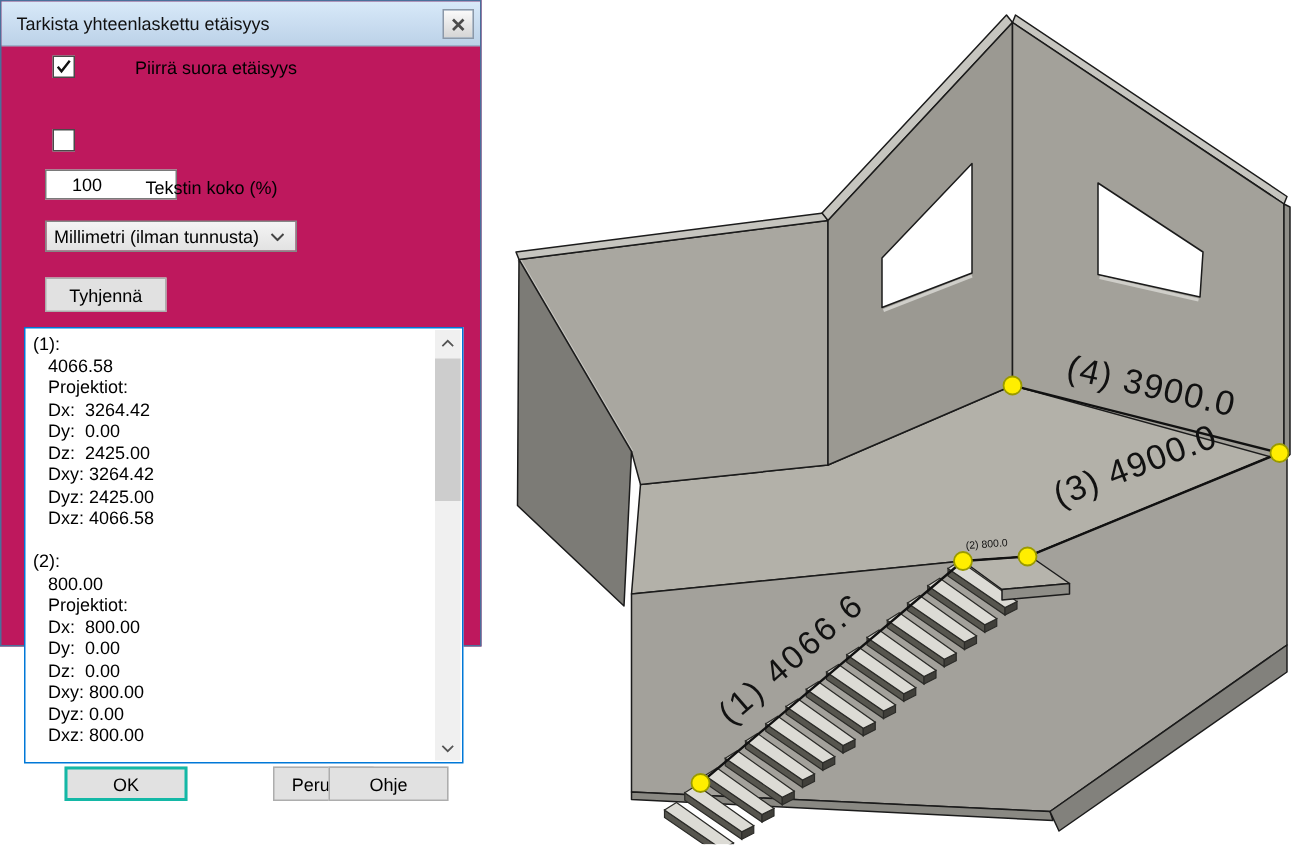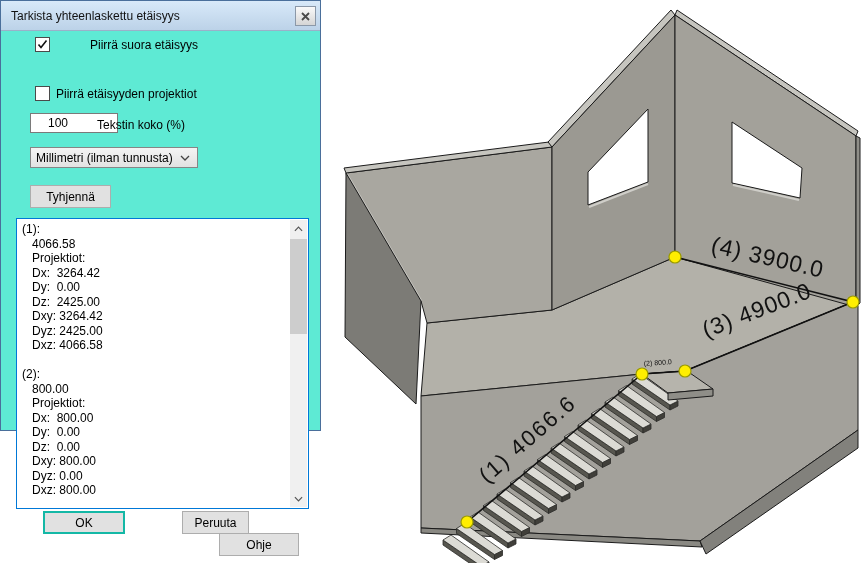--- a/index.html
+++ b/index.html
@@ -1,20 +1,20 @@
 <!DOCTYPE html>
 <html><head>
 <meta charset="utf-8">
 <style>
   html,body{margin:0;padding:0;background:#fff;}
   #stage{position:relative;width:863px;height:563px;background:#fff;overflow:hidden;
          font-family:"Liberation Sans",sans-serif;font-size:12px;color:#000;}
 
   
-  .dialog{position:absolute;left:0;top:0;width:321px;height:431px;background:#5eead4;
+  .dialog{position:absolute;left:0;top:0;width:321px;height:431px;background:#be185d;
           border:1px solid #4a6f9b;box-sizing:border-box;}
   .titlebar{position:absolute;left:0;top:0;right:0;height:29px;
             background:linear-gradient(#d8e9f9,#bcd2e8);display:flex;align-items:center;
             border-bottom:1px solid #9ab1c9;}
   .title{padding-left:10px;font-size:12px;color:#111;}
   .closebtn{position:absolute;right:4px;top:5px;width:19px;height:18px;background:linear-gradient(#fafafa,#d5d5d5);
             border:1px solid #8b98a8;display:flex;align-items:center;justify-content:center;cursor:pointer;}
   .cbrow{position:absolute;left:34px;display:flex;align-items:center;gap:6px;}
   .checkbox{width:13px;height:13px;background:#fff;border:1px solid #4a4a4a;position:relative;}
   .checkbox svg{display:none;position:absolute;left:0px;top:0px;}
@@ -62,21 +62,20 @@
           <polyline points="2.5,6.5 5,9.5 10.5,2.5" fill="none" stroke="#111" stroke-width="1.6"></polyline>
         </svg>
       </span>
       <span>Piirrä suora etäisyys</span>
     </div>
 
     <div class="cbrow" style="top:85px;">
       <span class="checkbox">
         
       </span>
-      <span>Piirrä etäisyyden projektiot</span>
     </div>
 
     <input class="textinput" value="100" style="">
     <span class="inputlabel">Tekstin koko (%)</span>
 
     <div class="combo">
       <span class="combotext">Millimetri (ilman tunnusta)</span>
       <span class="chev">
         <svg width="10" height="6" viewBox="0 0 10 6">
             <polyline points="1,1 5,5 9,1" fill="none" stroke="#444" stroke-width="1.3"></polyline>
@@ -125,21 +124,21 @@
         </div>
       </div>
     </div>
 
     <div class="btn focused" style="left:42px;top:510px;width:82px;height:23px;">
       <span>OK</span>
     </div>
     <div class="btn" style="left:141px;top:510px;width:67px;height:23px;margin-left:40px;">
       <span>Peruuta</span>
     </div>
-    <div class="btn" style="left:218px;top:510px;width:80px;height:23px;margin-top:22px;">
+    <div class="btn" style="left:218px;top:510px;width:80px;height:23px;">
       <span>Ohje</span>
     </div>
   </div>
 
   <div class="viewport">
     <svg width="533" height="563" viewBox="330 0 533 563">
       <g stroke="#1b1b1b" stroke-width="1" stroke-linejoin="round">
 
         <polygon points="427,323 552,310 675,257 853,302 685,371 642,374 421,396" fill="#b3b1a9"></polygon>
 

